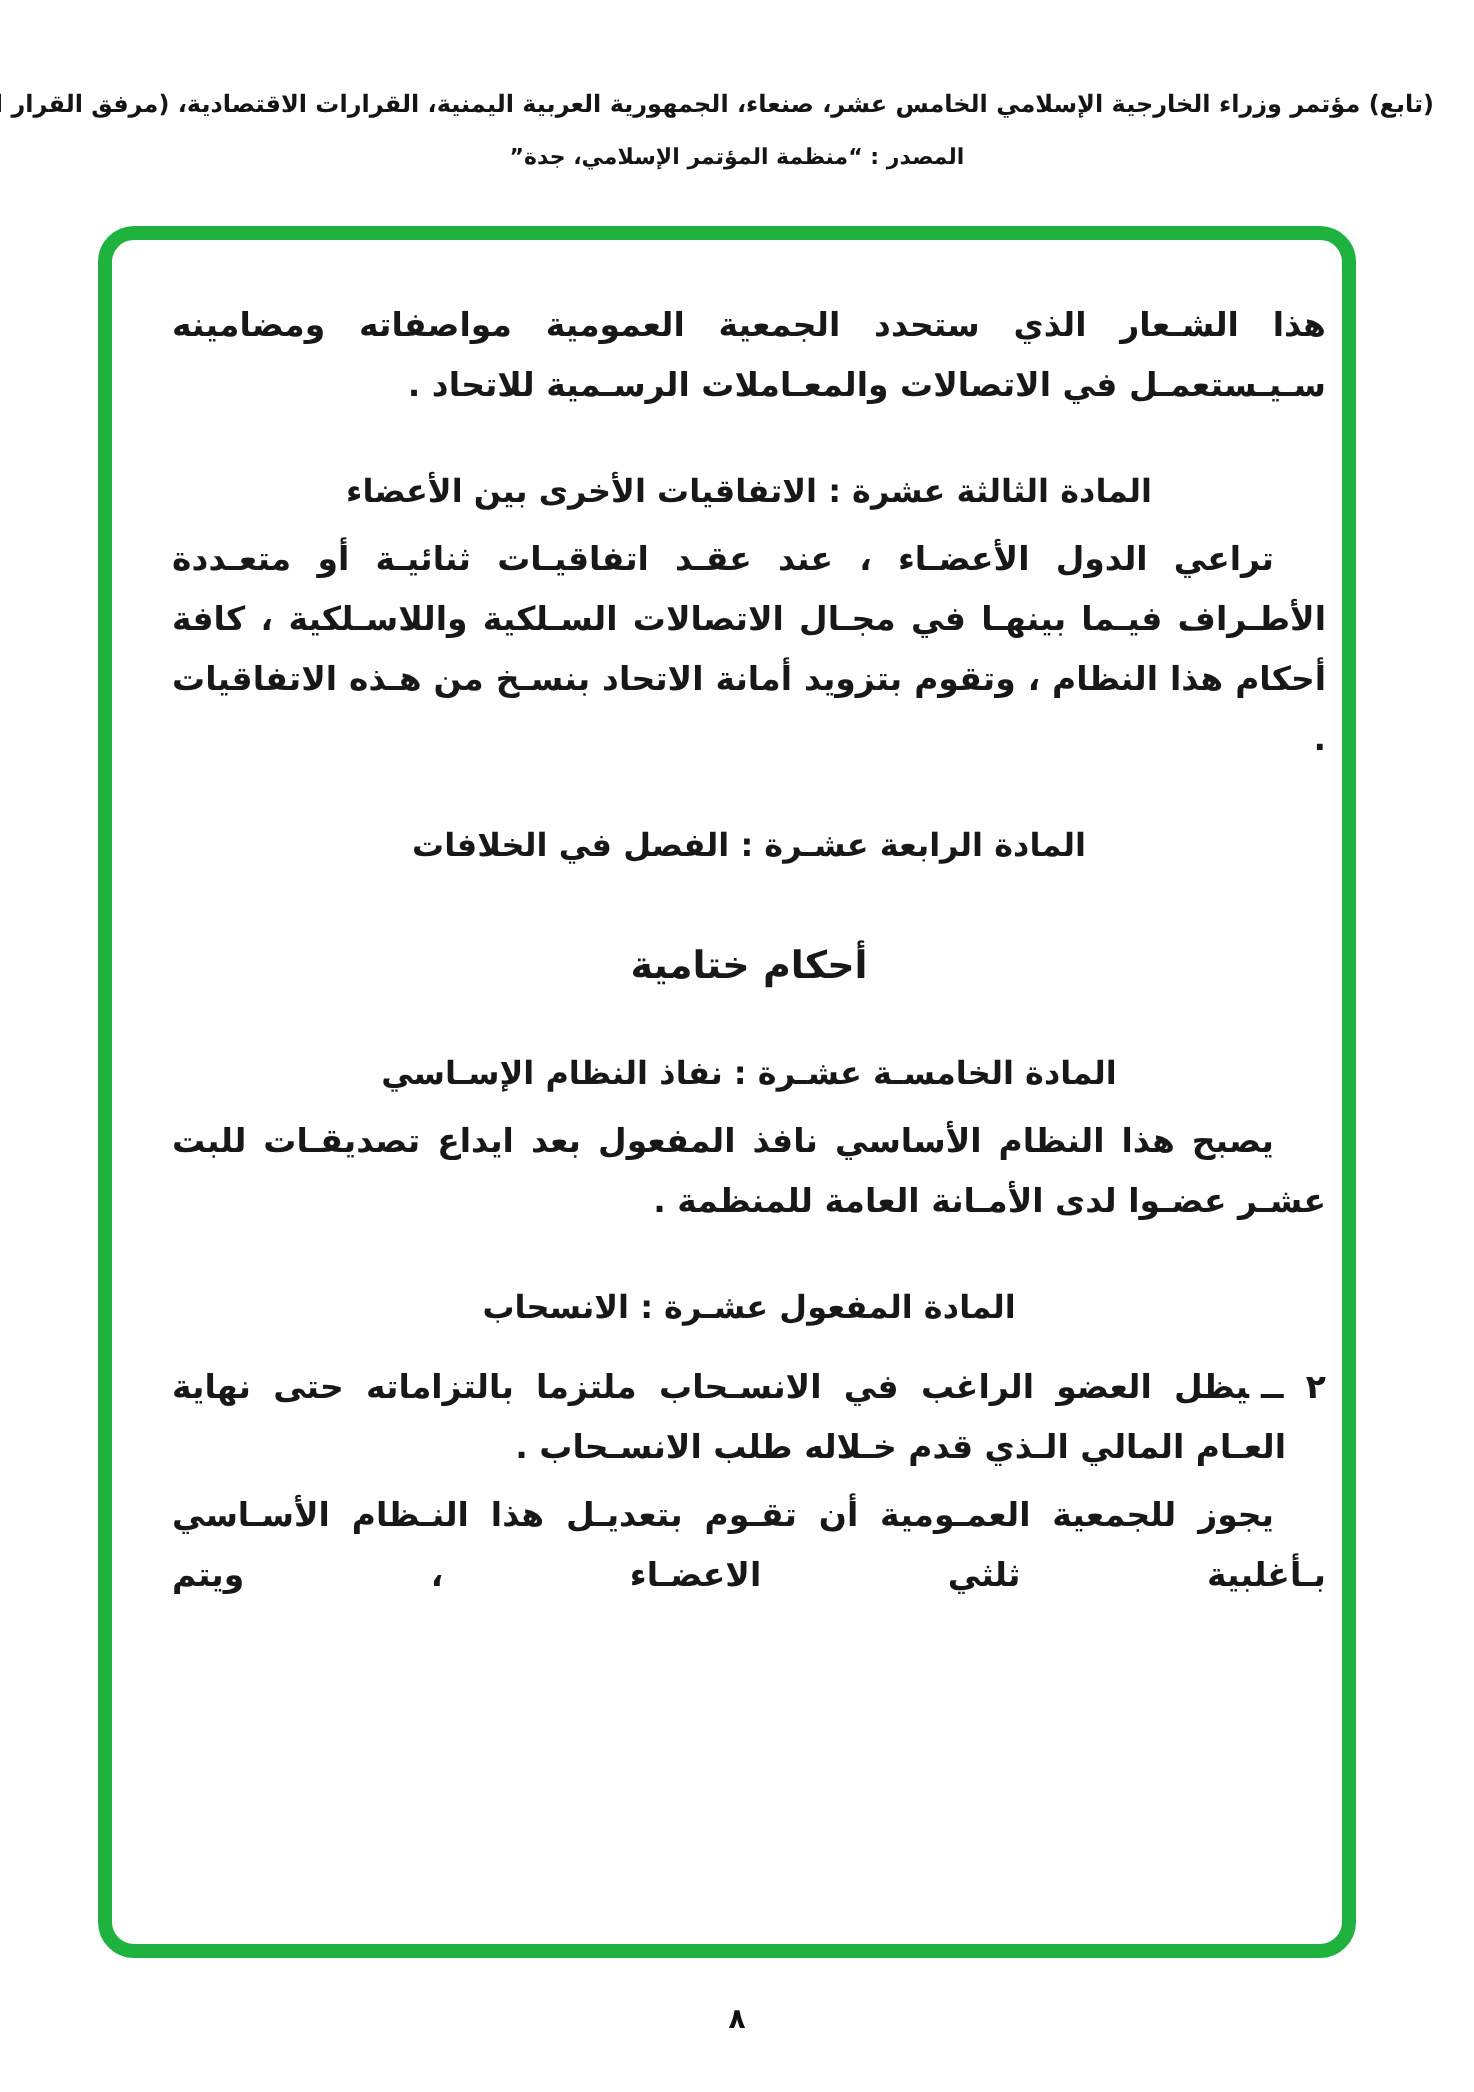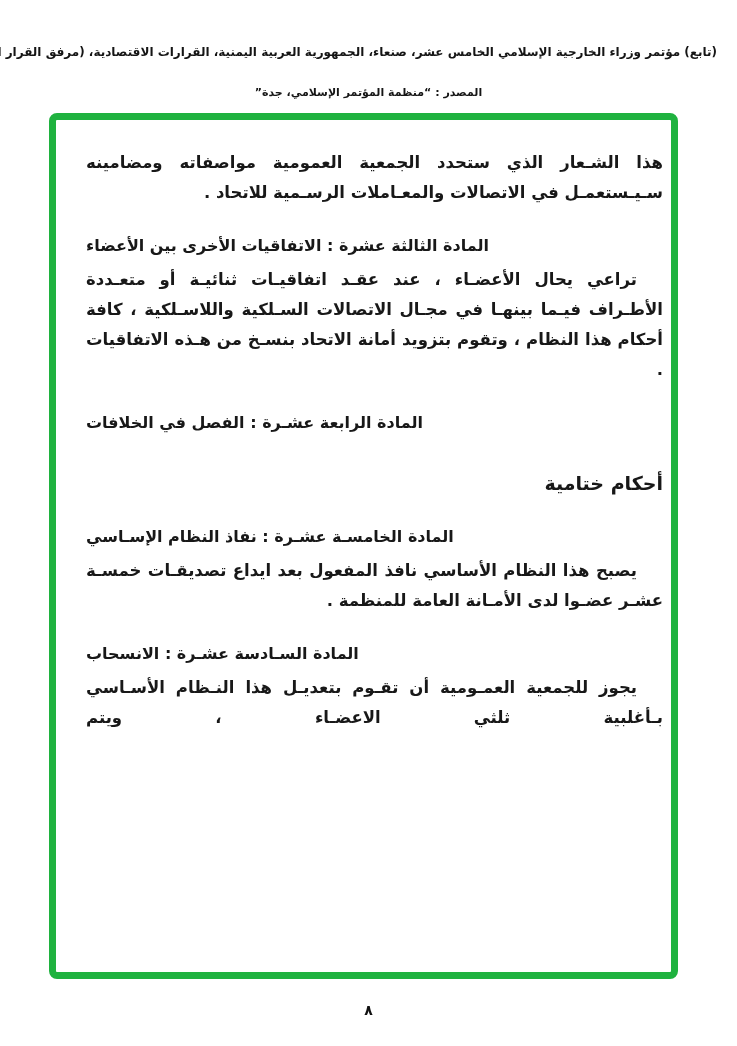--- a/index.html
+++ b/index.html
@@ -13,44 +13,44 @@
   
   .doc-header{
     position:absolute;top:44px;left:20px;right:20px;
     direction:rtl;text-align:center;font-weight:bold;
   }
   .doc-header .line1{
     font-size:12px;line-height:16px;letter-spacing:0;
     white-space:nowrap;color:#151515;
   }
   .doc-header .line2{
-    font-size:11px;margin-top:26px;color:#151515;
+    font-size:11px;margin-top:12px;color:#151515;
   }
   
   .content-box{
     position:absolute;left:49px;top:113px;
     width:629px;height:866px;box-sizing:border-box;
-    border:7px solid #1fb23f;border-radius:8px;
+    border:7px solid #1fb23f;border-radius:18px;
     background:#ffffff;
     padding:24px 8px 0 30px;
     direction:rtl;
   }
   .body-text{
     font-size:16.5px;line-height:30px;font-weight:bold;color:#181818;
   }
   p.para{
     margin:4px 0 0 0;text-align:justify;
   }
   p.para.indent{text-indent:26px;}
   p.para.force-justify{text-align-last:justify;}
   .article-heading{
-    margin:23px 0 2px 0;font-size:16px;font-weight:bold;text-align:left;
+    margin:23px 0 2px 0;font-size:16px;font-weight:bold;text-align:center;
   }
   .chapter-title{
-    margin:30px 0 24px 0;text-align:right;font-size:19px;font-weight:bold;
+    margin:30px 0 24px 0;text-align:center;font-size:19px;font-weight:bold;
   }
   .list-item{
     margin:10px 0 0 0;text-align:justify;
     padding-right:20px;text-indent:-20px;
   }
   .list-item .li-marker{margin-left:6px;}
   
   .page-number{
     position:absolute;bottom:28px;left:0;right:0;
     text-align:center;font-size:14px;font-weight:bold;color:#111;
@@ -63,33 +63,36 @@
   <div class="line1">(تابع) مؤتمر وزراء الخارجية الإسلامي الخامس عشر، صنعاء، الجمهورية العربية اليمنية، القرارات الاقتصادية، (مرفق القرار الرقم ١٥/١٧-أق.)</div>
   <div class="line2">المصدر :  “منظمة المؤتمر الإسلامي، جدة”</div>
 </div>
 
 <div class="content-box body-text">
 
   <p class="para">هذا الشـعار الذي ستحدد الجمعية العمومية مواصفاته ومضامينه سـيـستعمـل في الاتصالات والمعـاملات الرسـمية للاتحاد .</p>
 
   <div class="article-heading">المادة الثالثة عشرة : الاتفاقيات الأخرى بين الأعضاء</div>
 
-  <p class="para indent">تراعي يحال الأعضـاء ، عند عقـد اتفاقيـات ثنائيـة أو متعـددة الأطـراف فيـما بينهـا في مجـال الاتصالات السـلكية واللاسـلكية ، كافة أحكام هذا النظام ، وتقوم بتزويد أمانة الاتحاد بنسـخ من هـذه الاتفاقيات .</p>
+  <p class="para indent">تراعي الدول الأعضـاء ، عند عقـد اتفاقيـات ثنائيـة أو متعـددة الأطـراف فيـما بينهـا في مجـال الاتصالات السـلكية واللاسـلكية ، كافة أحكام هذا النظام ، وتقوم بتزويد أمانة الاتحاد بنسـخ من هـذه الاتفاقيات .</p>
 
   <div class="article-heading">المادة الرابعة عشـرة : الفصل في الخلافات</div>
 
 
   <div class="chapter-title">أحكام ختامية</div>
 
   <div class="article-heading">المادة الخامسـة عشـرة : نفاذ النظام الإسـاسي</div>
 
-  <p class="para indent">يصبح هذا النظام الأساسي نافذ المفعول بعد ايداع تصديقـات خمسـة عشـر عضـوا لدى الأمـانة العامة للمنظمة .</p>
+  <p class="para indent">يصبح هذا النظام الأساسي نافذ المفعول بعد ايداع تصديقـات للبت عشـر عضـوا لدى الأمـانة العامة للمنظمة .</p>
 
-  <div class="article-heading">المادة السـادسة عشـرة : الانسحاب</div>
+  <div class="article-heading">المادة المفعول عشـرة : الانسحاب</div>
 
 
+  <div class="list-item">
+    <span class="li-marker">٢ ــ</span><span class="li-body">يظل العضو الراغب في الانسـحاب ملتزما بالتزاماته حتى نهاية العـام المالي الـذي قدم خـلاله طلب الانسـحاب .</span>
+  </div>
 
 
   <p class="para indent force-justify">يجوز للجمعية العمـومية أن تقـوم بتعديـل هذا النـظام الأسـاسي بـأغلبية ثلثي الاعضـاء ، ويتم</p>
 
 </div>
 
 <div class="page-number">٨</div>
 
 </body></html>

